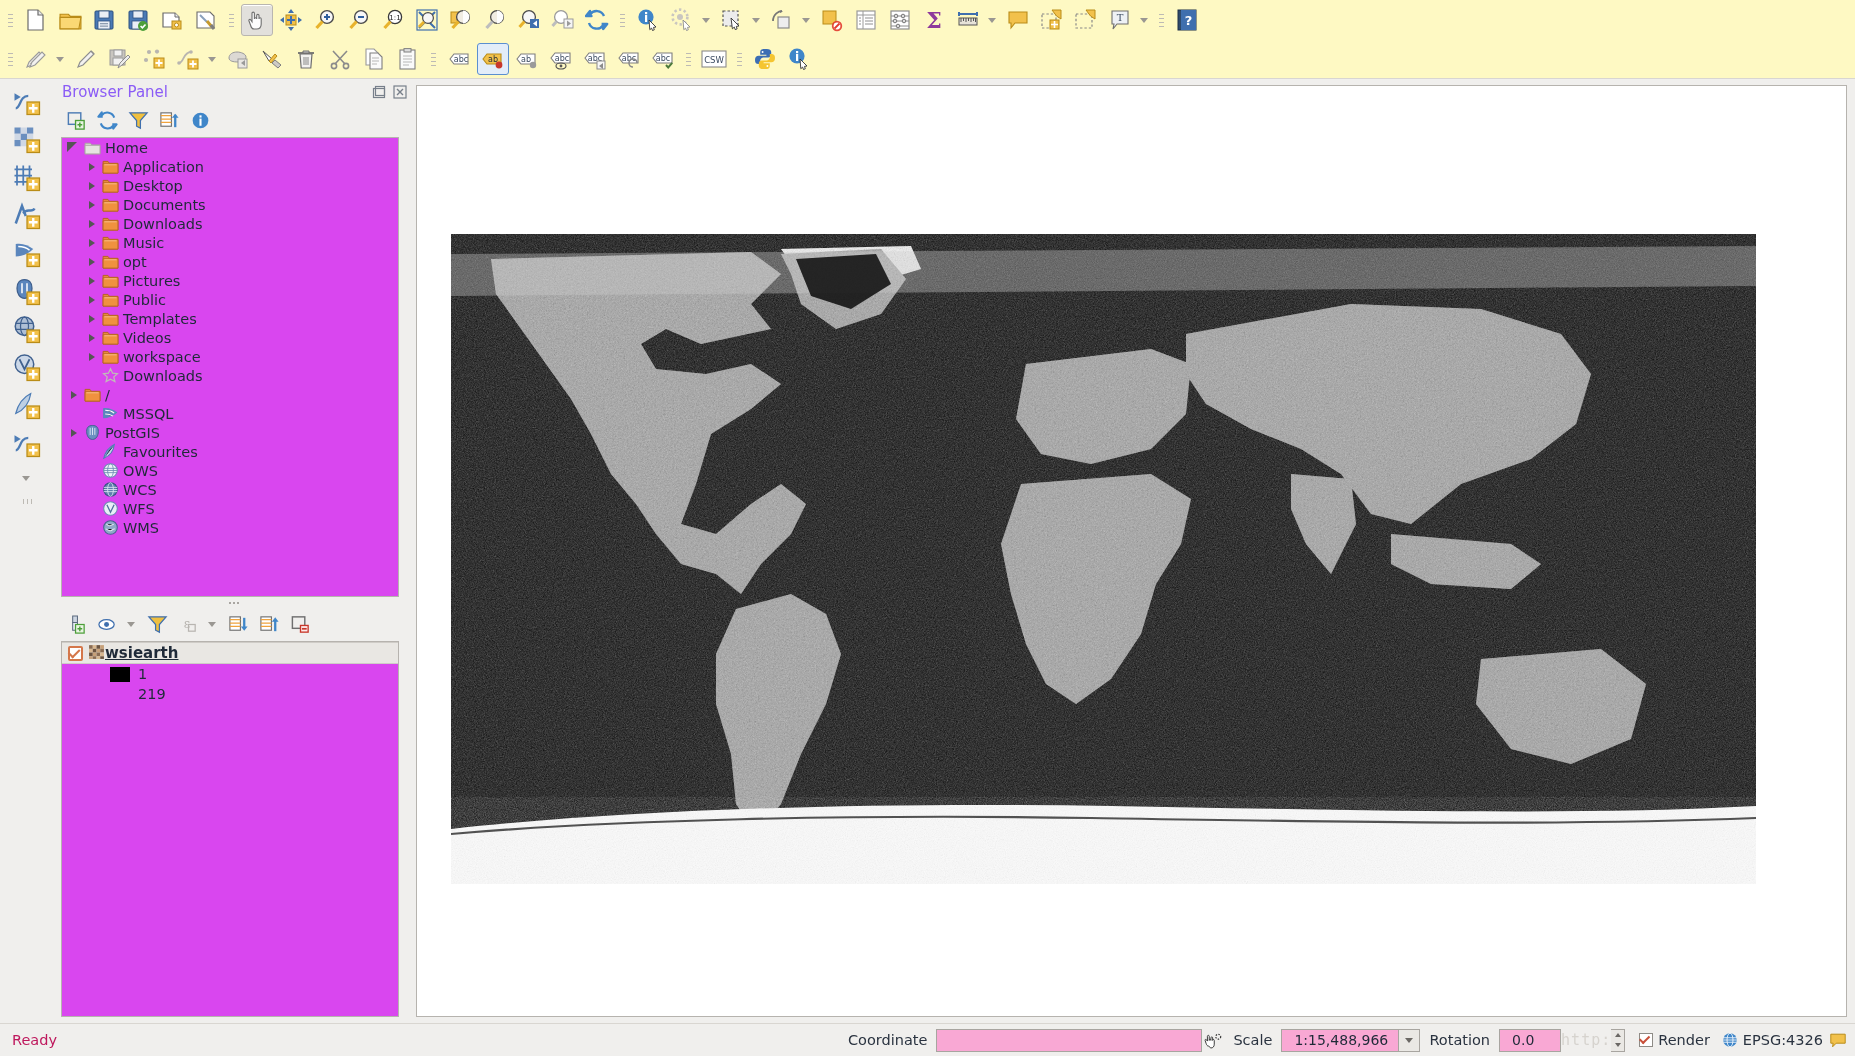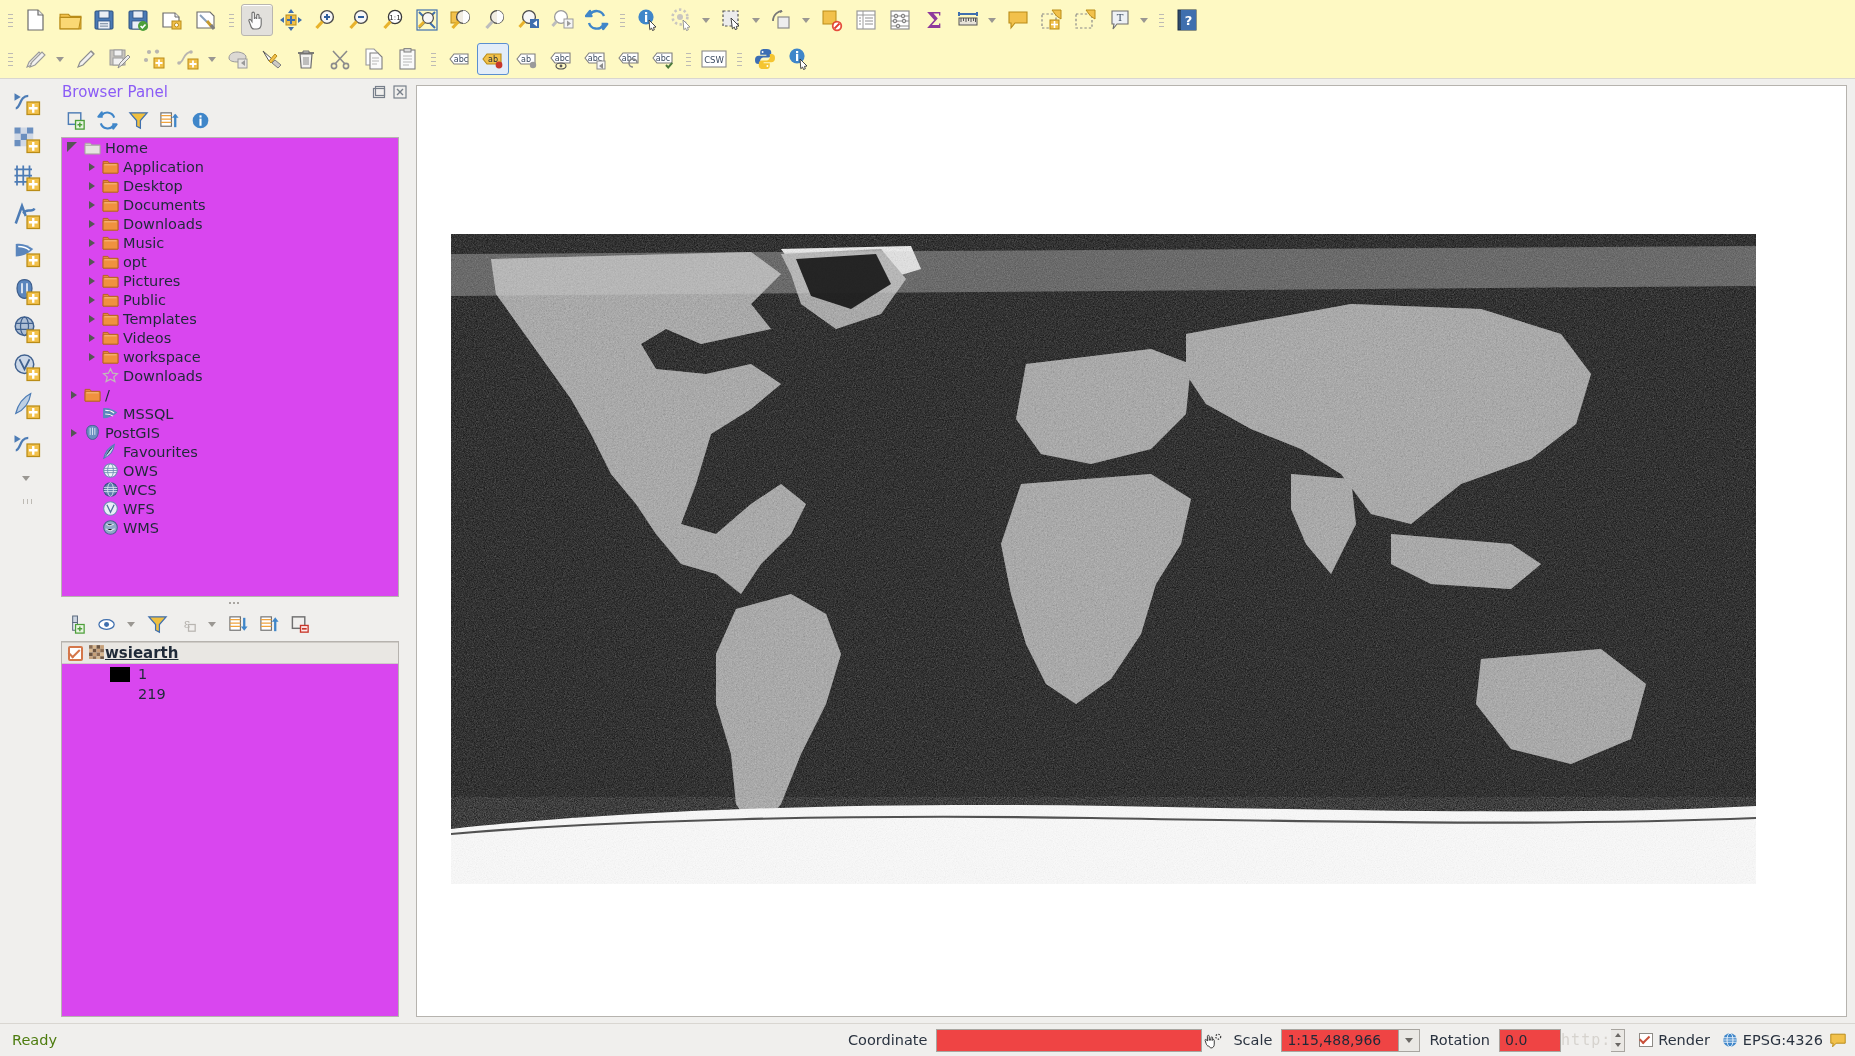--- a/index.html
+++ b/index.html
@@ -100,26 +100,26 @@
     position: relative; overflow: hidden;
   }
   #mapimg { position:absolute; left: 34px; top: 148px; width: 1305px; height: 650px; display:block; }
 
   
   .statusbar {
     height: 33px; display: flex; align-items: center;
     background: #f0efed; border-top: 1px solid #d9d6d1;
     padding: 0 4px; font-size: 14.5px; gap: 0;
   }
-  .sb-ready { padding-left: 8px; color: #4d7c0f; }
+  .sb-ready { padding-left: 8px; color: #be185d; }
   .sb-spacer { flex: 1; }
   .sb-label { padding: 0 9px; color: #2a3340; white-space: nowrap; }
   .sb-input {
-    height: 23px; background: #ef4444; border: 1px solid #a8a5a0;
-    display: flex; align-items: center; padding: 0 5px; font-size: 14px; color: #1f2a38;
+    height: 23px; background: #f9a8d4; border: 1px solid #a8a5a0;
+    display: flex; align-items: center; padding: 0 12px; font-size: 14px; color: #1f2a38;
   }
   .sb-coord { width: 266px; }
   .sb-scale { width: 118px; }
   .sb-rot { width: 62px; }
   .sb-combo-arrow {
     width: 21px; height: 23px; border:1px solid #a8a5a0; border-left:none;
     background: #eae8e4; display:flex;align-items:center;justify-content:center;
   }
   .sb-combo-arrow::after { content:""; width:0;height:0;border-left:4px solid transparent;border-right:4px solid transparent;border-top:5px solid #6b6864; }
   .spin { width: 14px; height:23px; border:1px solid #a8a5a0; border-left:none; background:#eae8e4; display:flex;flex-direction:column; }

